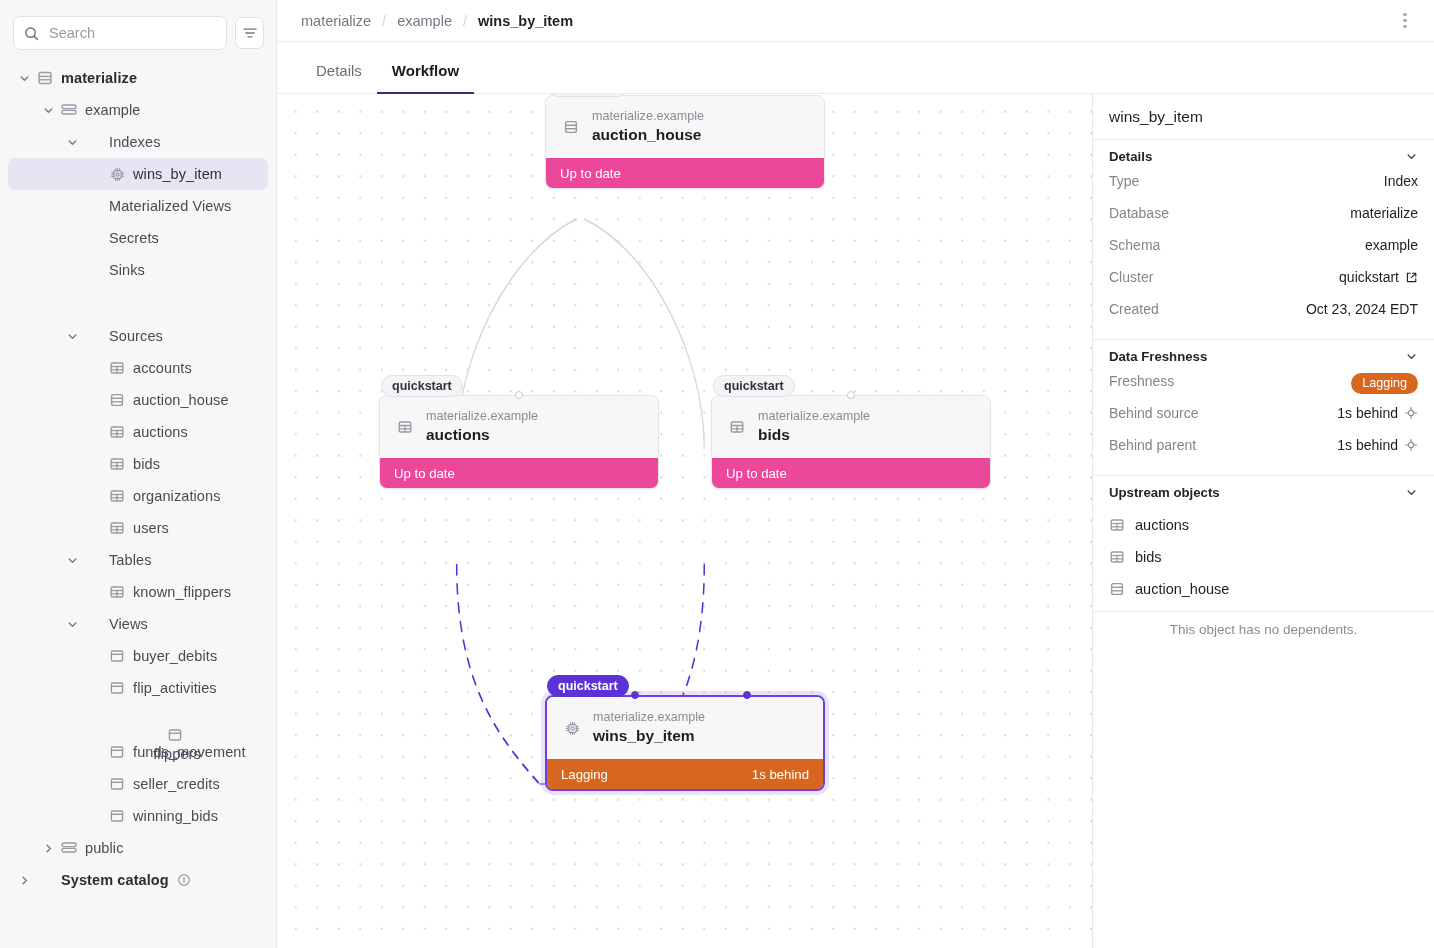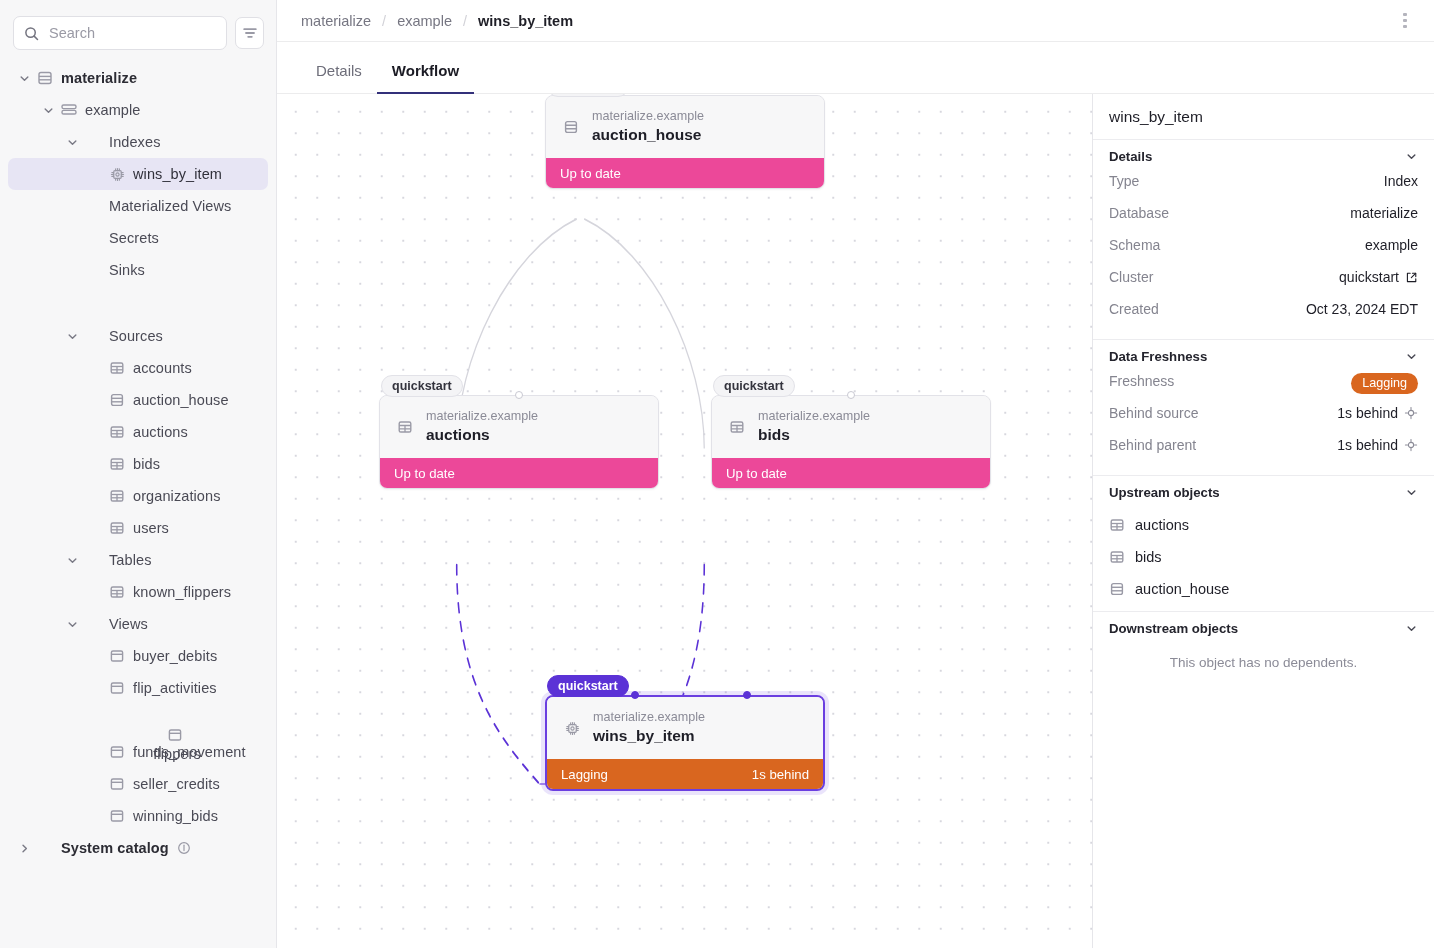--- a/index.html
+++ b/index.html
@@ -555,20 +555,34 @@
               <path d="M3.4 5.4 L7 9 L10.6 5.4" stroke="#7a7a86" stroke-width="1.5" stroke-linecap="round" stroke-linejoin="round"></path>
             </svg>
           </span>
           <span class="tico">
             <svg width="16" height="16" viewBox="0 0 16 16" fill="none">
               <rect x="2.4" y="3" width="11.2" height="10" rx="1.6" stroke="#9a9aa6" stroke-width="1.4"></rect>
               <line x1="2.4" y1="6.3" x2="13.6" y2="6.3" stroke="#9a9aa6" stroke-width="1.4"></line>
             </svg>
           </span>
           <span class="tlabel">winning_bids</span>
+        </div>
+        <div class="tree-row" style="padding-left: 30px;">
+          <span class="chev">
+            <svg width="13" height="13" viewBox="0 0 14 14" fill="none">
+              <path d="M5.4 3.4 L9 7 L5.4 10.6" stroke="#7a7a86" stroke-width="1.5" stroke-linecap="round" stroke-linejoin="round"></path>
+            </svg>
+          </span>
+          <span class="tico">
+            <svg width="18" height="16" viewBox="0 0 18 16" fill="none">
+              <rect x="2" y="3" width="14" height="3.6" rx="1.6" stroke="#9a9aa6" stroke-width="1.4"></rect>
+              <rect x="2" y="8.4" width="14" height="3.6" rx="1.6" stroke="#9a9aa6" stroke-width="1.4"></rect>
+            </svg>
+          </span>
+          <span class="tlabel">public</span>
         </div>
         <div class="tree-row bold" style="padding-left: 6px; text-align: center;">
           <span class="chev">
             <svg width="13" height="13" viewBox="0 0 14 14" fill="none">
               <path d="M5.4 3.4 L9 7 L5.4 10.6" stroke="#7a7a86" stroke-width="1.5" stroke-linecap="round" stroke-linejoin="round"></path>
             </svg>
           </span>
           <span class="tico empty"></span>
           <span class="tlabel">System catalog</span>
           <span class="info-ico">
@@ -858,27 +872,19 @@
               <span class="oi">
                 <svg width="16" height="16" viewBox="0 0 16 16" fill="none">
                   <rect x="2.6" y="2.6" width="10.8" height="10.8" rx="2" stroke="#9a9aa6" stroke-width="1.4"></rect>
                   <line x1="2.6" y1="6.3" x2="13.4" y2="6.3" stroke="#9a9aa6" stroke-width="1.4"></line>
                   <line x1="2.6" y1="9.8" x2="13.4" y2="9.8" stroke="#9a9aa6" stroke-width="1.4"></line>
                 </svg>
               </span>
               <span>auction_house</span>
             </div>
             <div class="rp-divider"></div>
-            <div class="rp-section-head">
-              <span>Downstream objects</span>
-              <span>
-                <svg width="13" height="13" viewBox="0 0 14 14" fill="none">
-                  <path d="M3.4 5.4 L7 9 L10.6 5.4" stroke="#4a4a55" stroke-width="1.5" stroke-linecap="round" stroke-linejoin="round"></path>
-                </svg>
-              </span>
-            </div>
             <div class="rp-empty">This object has no dependents.</div>
           </div>
       </aside>
 
     </div>
   </div>
 </div>
 
 </body></html>

